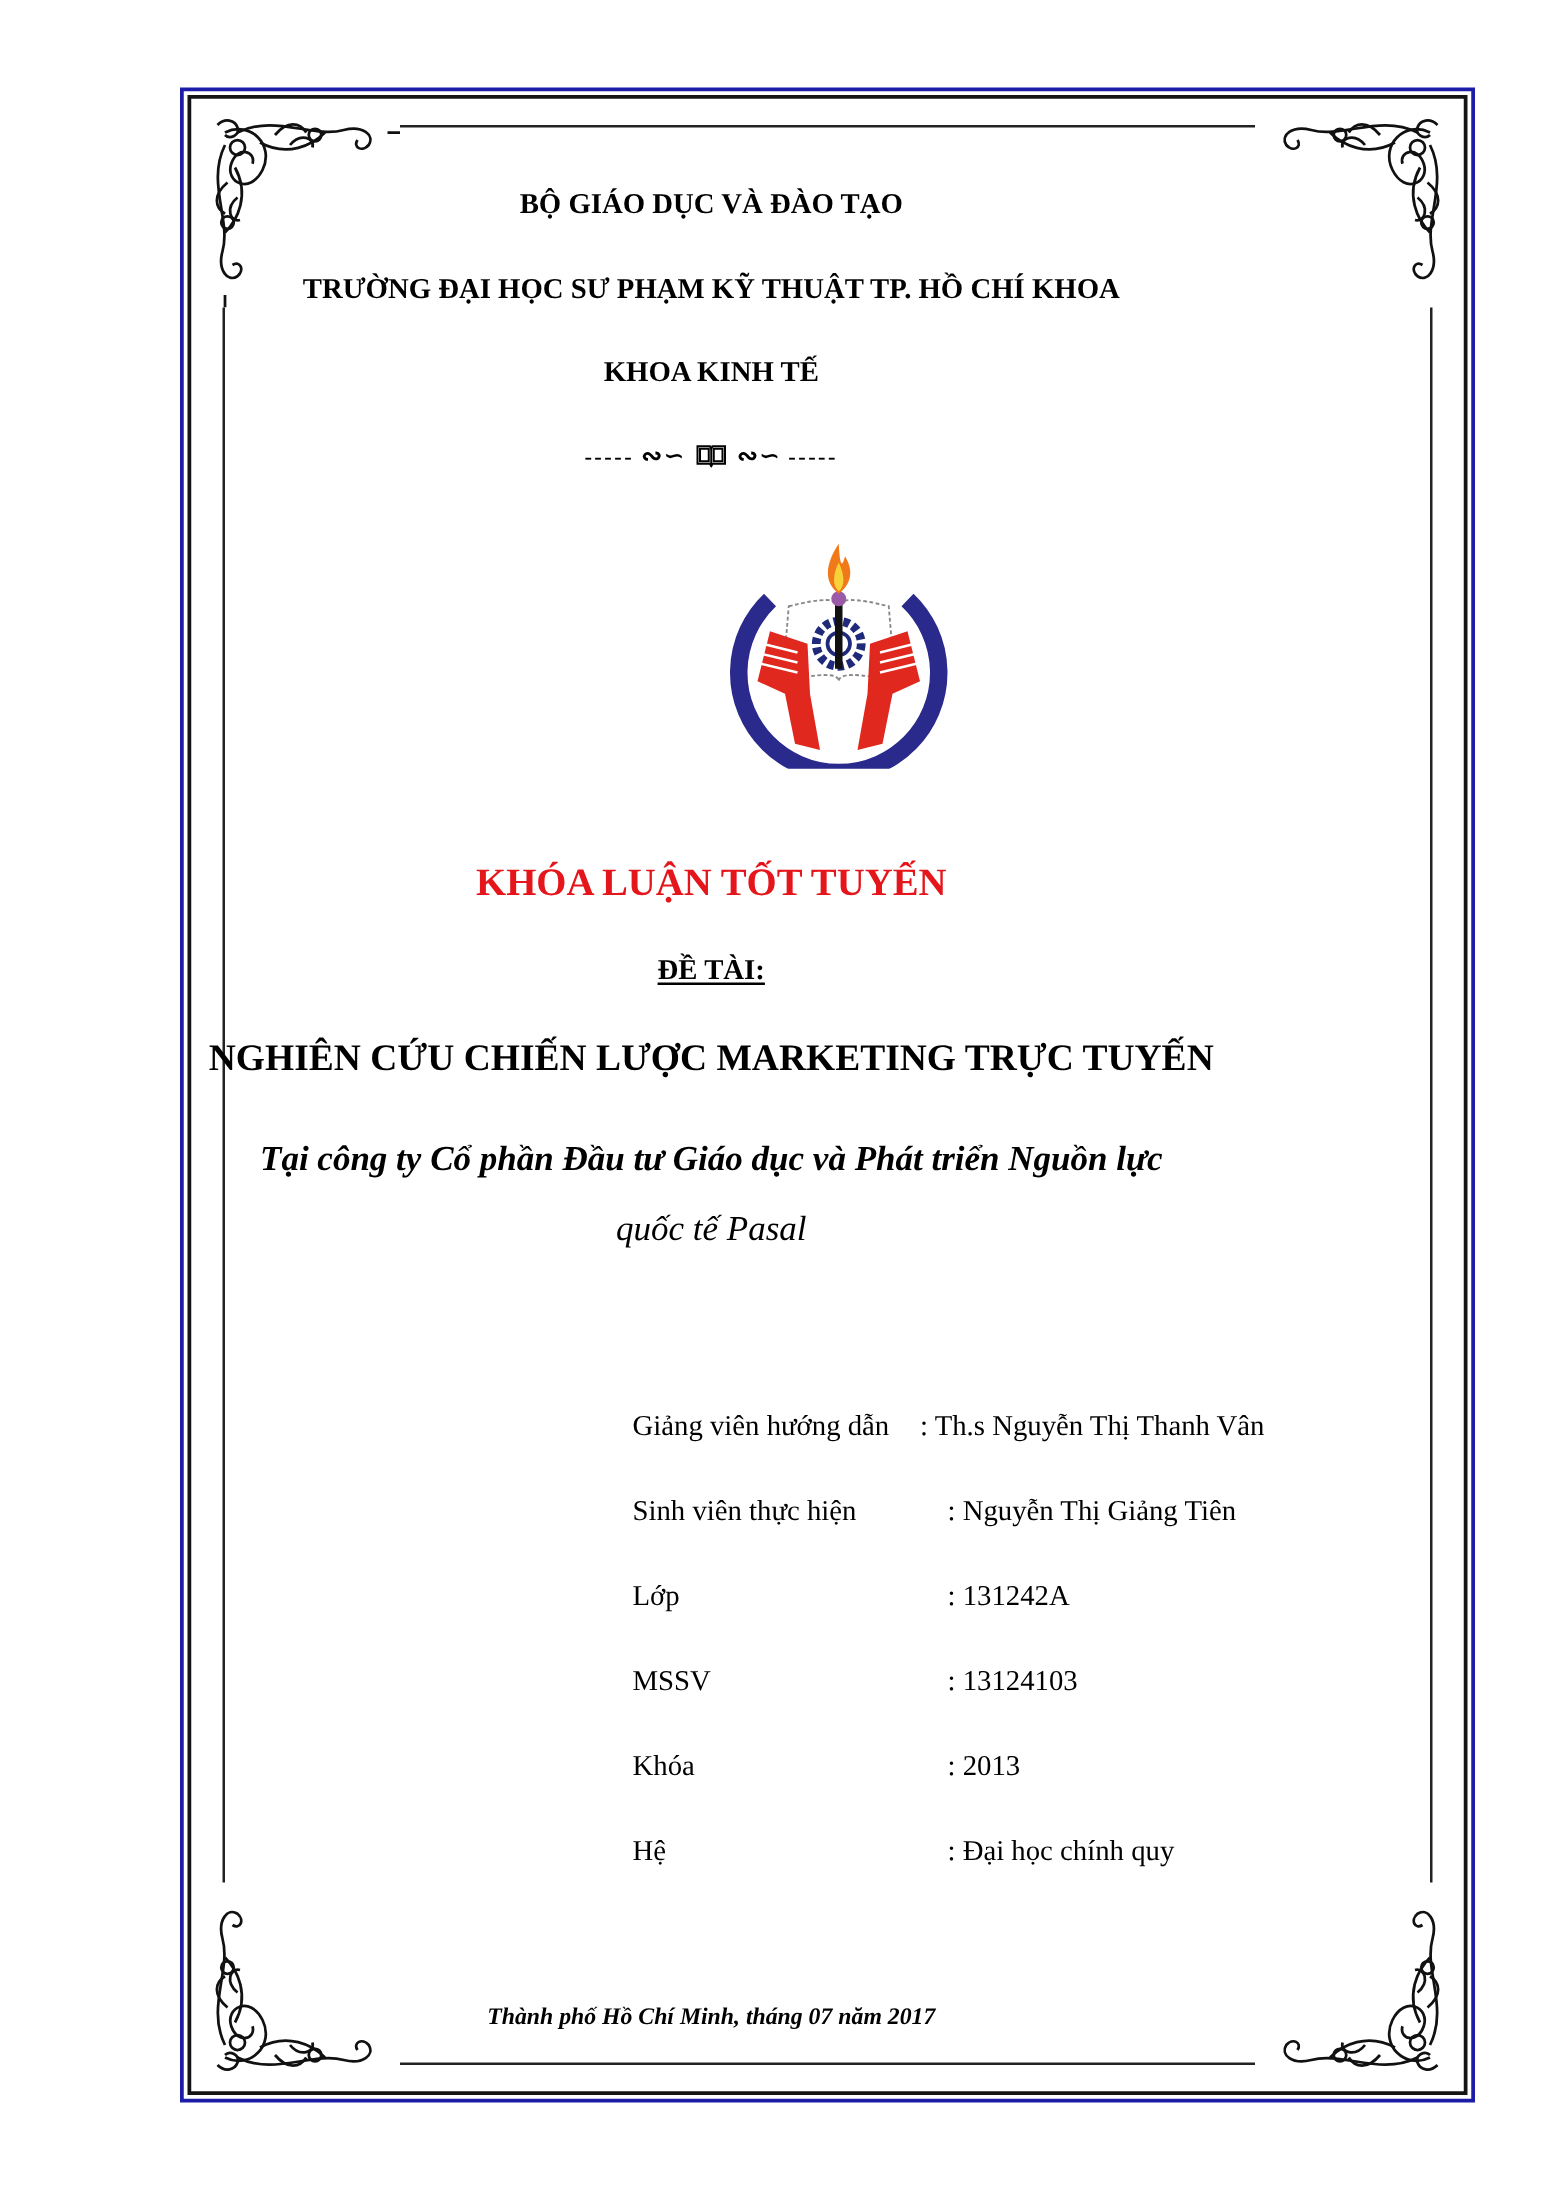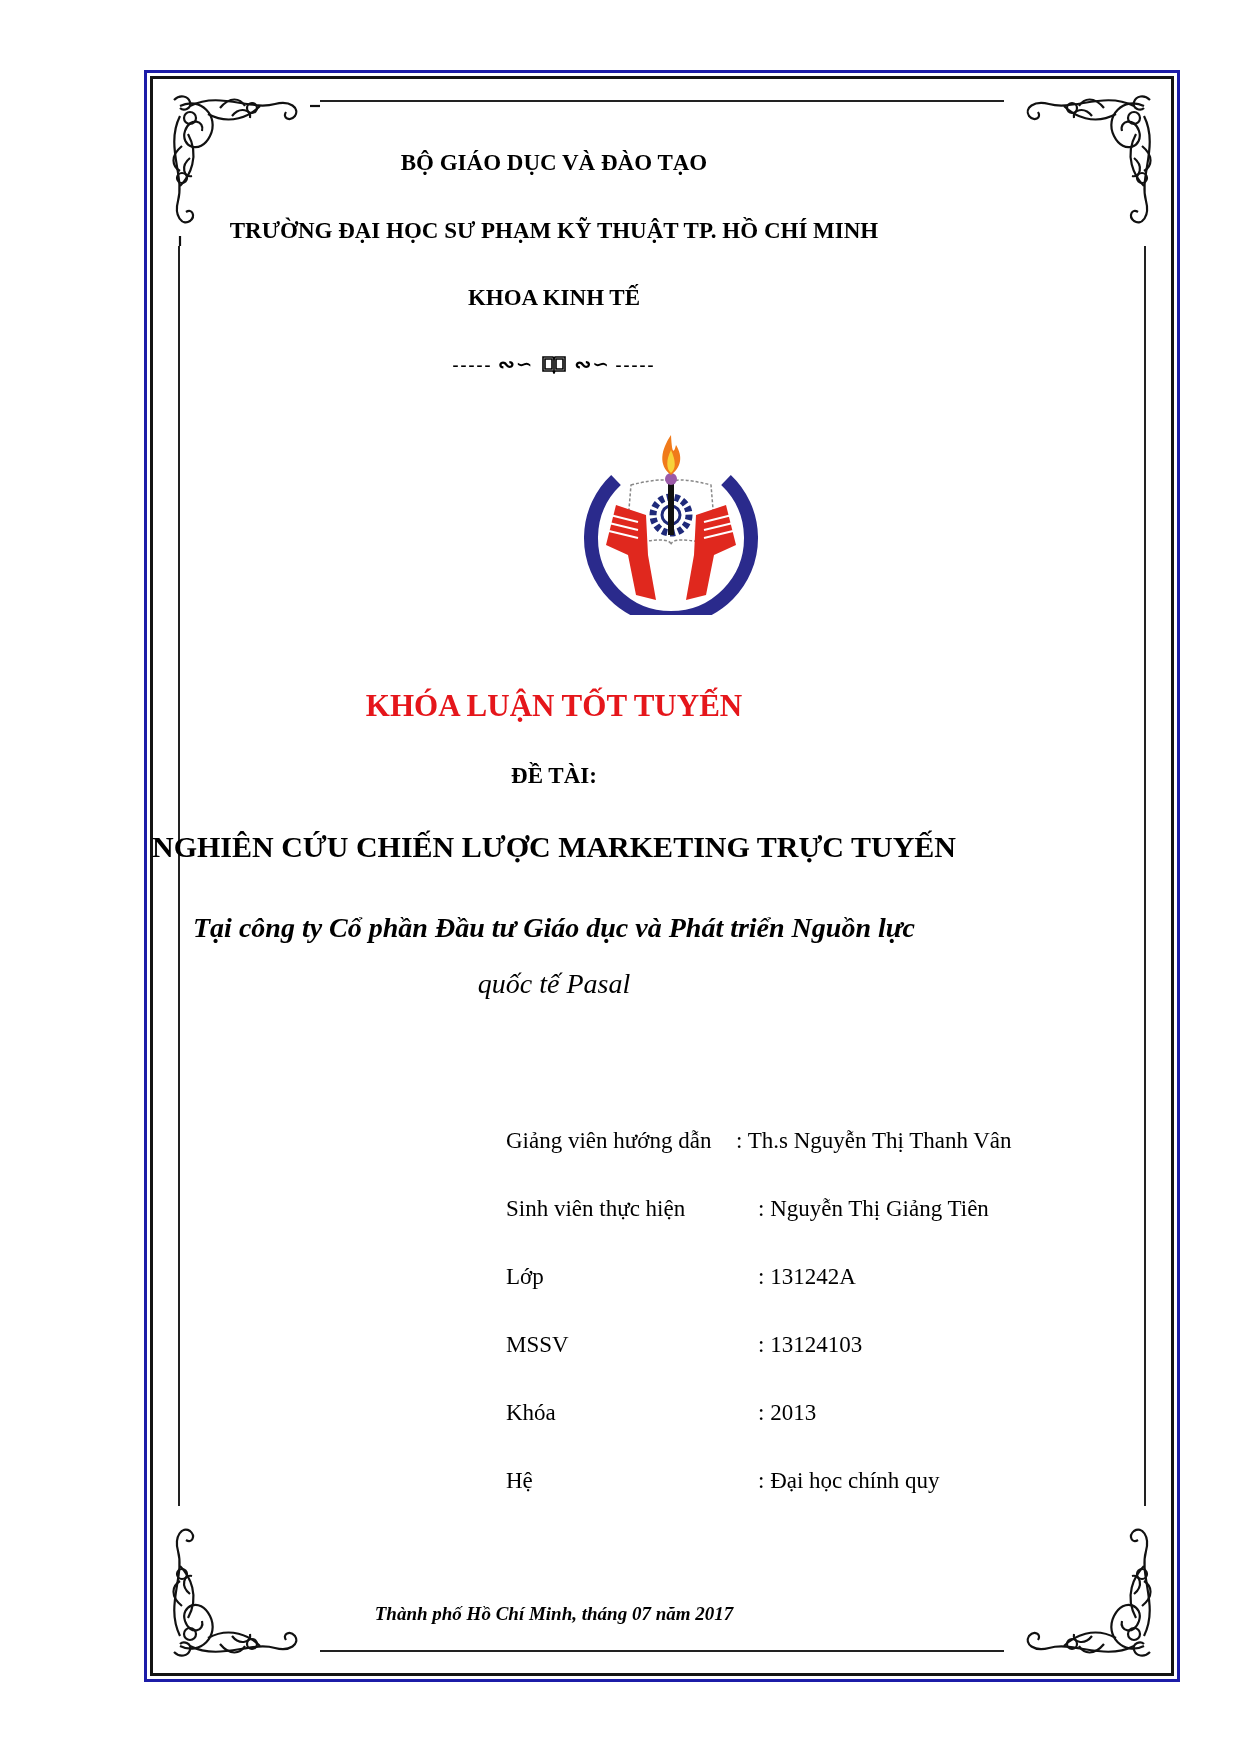--- a/index.html
+++ b/index.html
@@ -13,35 +13,35 @@
   .frame-line { position: absolute; left: 178px; top: 100px; width: 968px; height: 1552px;
                 border: 2px solid #222; box-sizing: border-box; }
 
   .corner { position: absolute; width: 160px; height: 160px; background: #fff; }
   .corner svg { width: 100%; height: 100%; }
   .corner.tl { left: 160px; top: 86px; }
   .corner.tr { left: 1004px; top: 86px; transform: scaleX(-1); }
   .corner.bl { left: 160px; top: 1506px; transform: scaleY(-1); }
   .corner.br { left: 1004px; top: 1506px; transform: scale(-1,-1); }
 
-  .center-line { position: absolute; left: 0; width: 1108px; text-align: center; }
+  .center-line { position: absolute; left: 15px; width: 1108px; text-align: center; }
   .hdr { font-weight: bold; font-size: 23px; }
   .hdr1 { top: 150px; }
   .hdr2 { top: 218px; }
   .hdr3 { top: 285px; }
   .divider { top: 352px; font-size: 18px; font-weight: bold; letter-spacing: 1px; }
   .divider .dash { letter-spacing: 2px; }
   .divider .orn { font-size: 20px; }
   .divider .book { display: inline-block; vertical-align: middle; margin: 0 2px; }
 
   .logo { position: absolute; left: 576px; top: 425px; width: 190px; height: 190px; }
 
   .title-main { top: 688px; color: #e5161b; font-weight: bold; font-size: 31px; }
   .de-tai { top: 763px; font-weight: bold; font-size: 23px; }
-  .de-tai span { text-underline-offset: 3px; text-align: right; }
+  .de-tai span { text-decoration: underline; text-underline-offset: 3px; text-align: right; }
   .topic { top: 830px; font-weight: bold; font-size: 30px; }
   .sub1 { top: 912px; font-weight: bold; font-style: italic; font-size: 28px; text-align: center; }
   .sub2 { top: 968px; font-weight: normal; font-style: italic; font-size: 28px; }
 
   .info { position: absolute; left: 506px; top: 1118px; font-size: 23px; }
   .info-row { position: relative; height: 68px; }
   .info-label { position: absolute; left: 0; top: 10px; white-space: nowrap; }
   .info-value { position: absolute; left: 252px; top: 10px; white-space: nowrap; }
 
   .date { top: 1603px; font-weight: bold; font-style: italic; font-size: 19px; }
@@ -110,21 +110,21 @@
     <path d="M20 30 C5 60,25 90,18 115 C14 130,22 140,30 135 C36 130,32 122,26 126"></path>
     <path d="M28 48 C40 70,30 90,20 100"></path>
     <path d="M22 60 C10 70,12 80,20 85 M30 72 C20 80,24 92,32 90"></path>
     <circle cx="22" cy="92" r="5"></circle>
     <circle cx="30" cy="32" r="6"></circle>
     <path d="M14 14 C20 8,28 10,30 16 C32 22,24 26,20 22"></path>
   </svg>
 </div>
 
 <div class="center-line hdr hdr1">BỘ GIÁO DỤC VÀ ĐÀO TẠO</div>
-<div class="center-line hdr hdr2">TRƯỜNG ĐẠI HỌC SƯ PHẠM KỸ THUẬT TP. HỒ CHÍ MINH</div>
+<div class="center-line hdr hdr2">TRƯỜNG ĐẠI HỌC SƯ PHẠM KỸ THUẬT TP. HỒ CHÍ KHOA</div>
 <div class="center-line hdr hdr3">KHOA KINH TẾ</div>
 
 <div class="center-line divider">
   <span class="dash">-----</span>
   <span class="orn">∾∽</span>
   <span class="book">
     <svg width="26" height="20" viewBox="0 0 26 20" fill="none" stroke="#000" stroke-width="1.6">
       <path d="M2 3 L12 3 L13 5 L14 3 L24 3 L24 17 L14 17 L13 19 L12 17 L2 17 Z"></path>
       <line x1="13" y1="5" x2="13" y2="18"></line>
       <path d="M4 5 L11 5 L11 15 L4 15 Z M15 5 L22 5 L22 15 L15 15 Z"></path>

